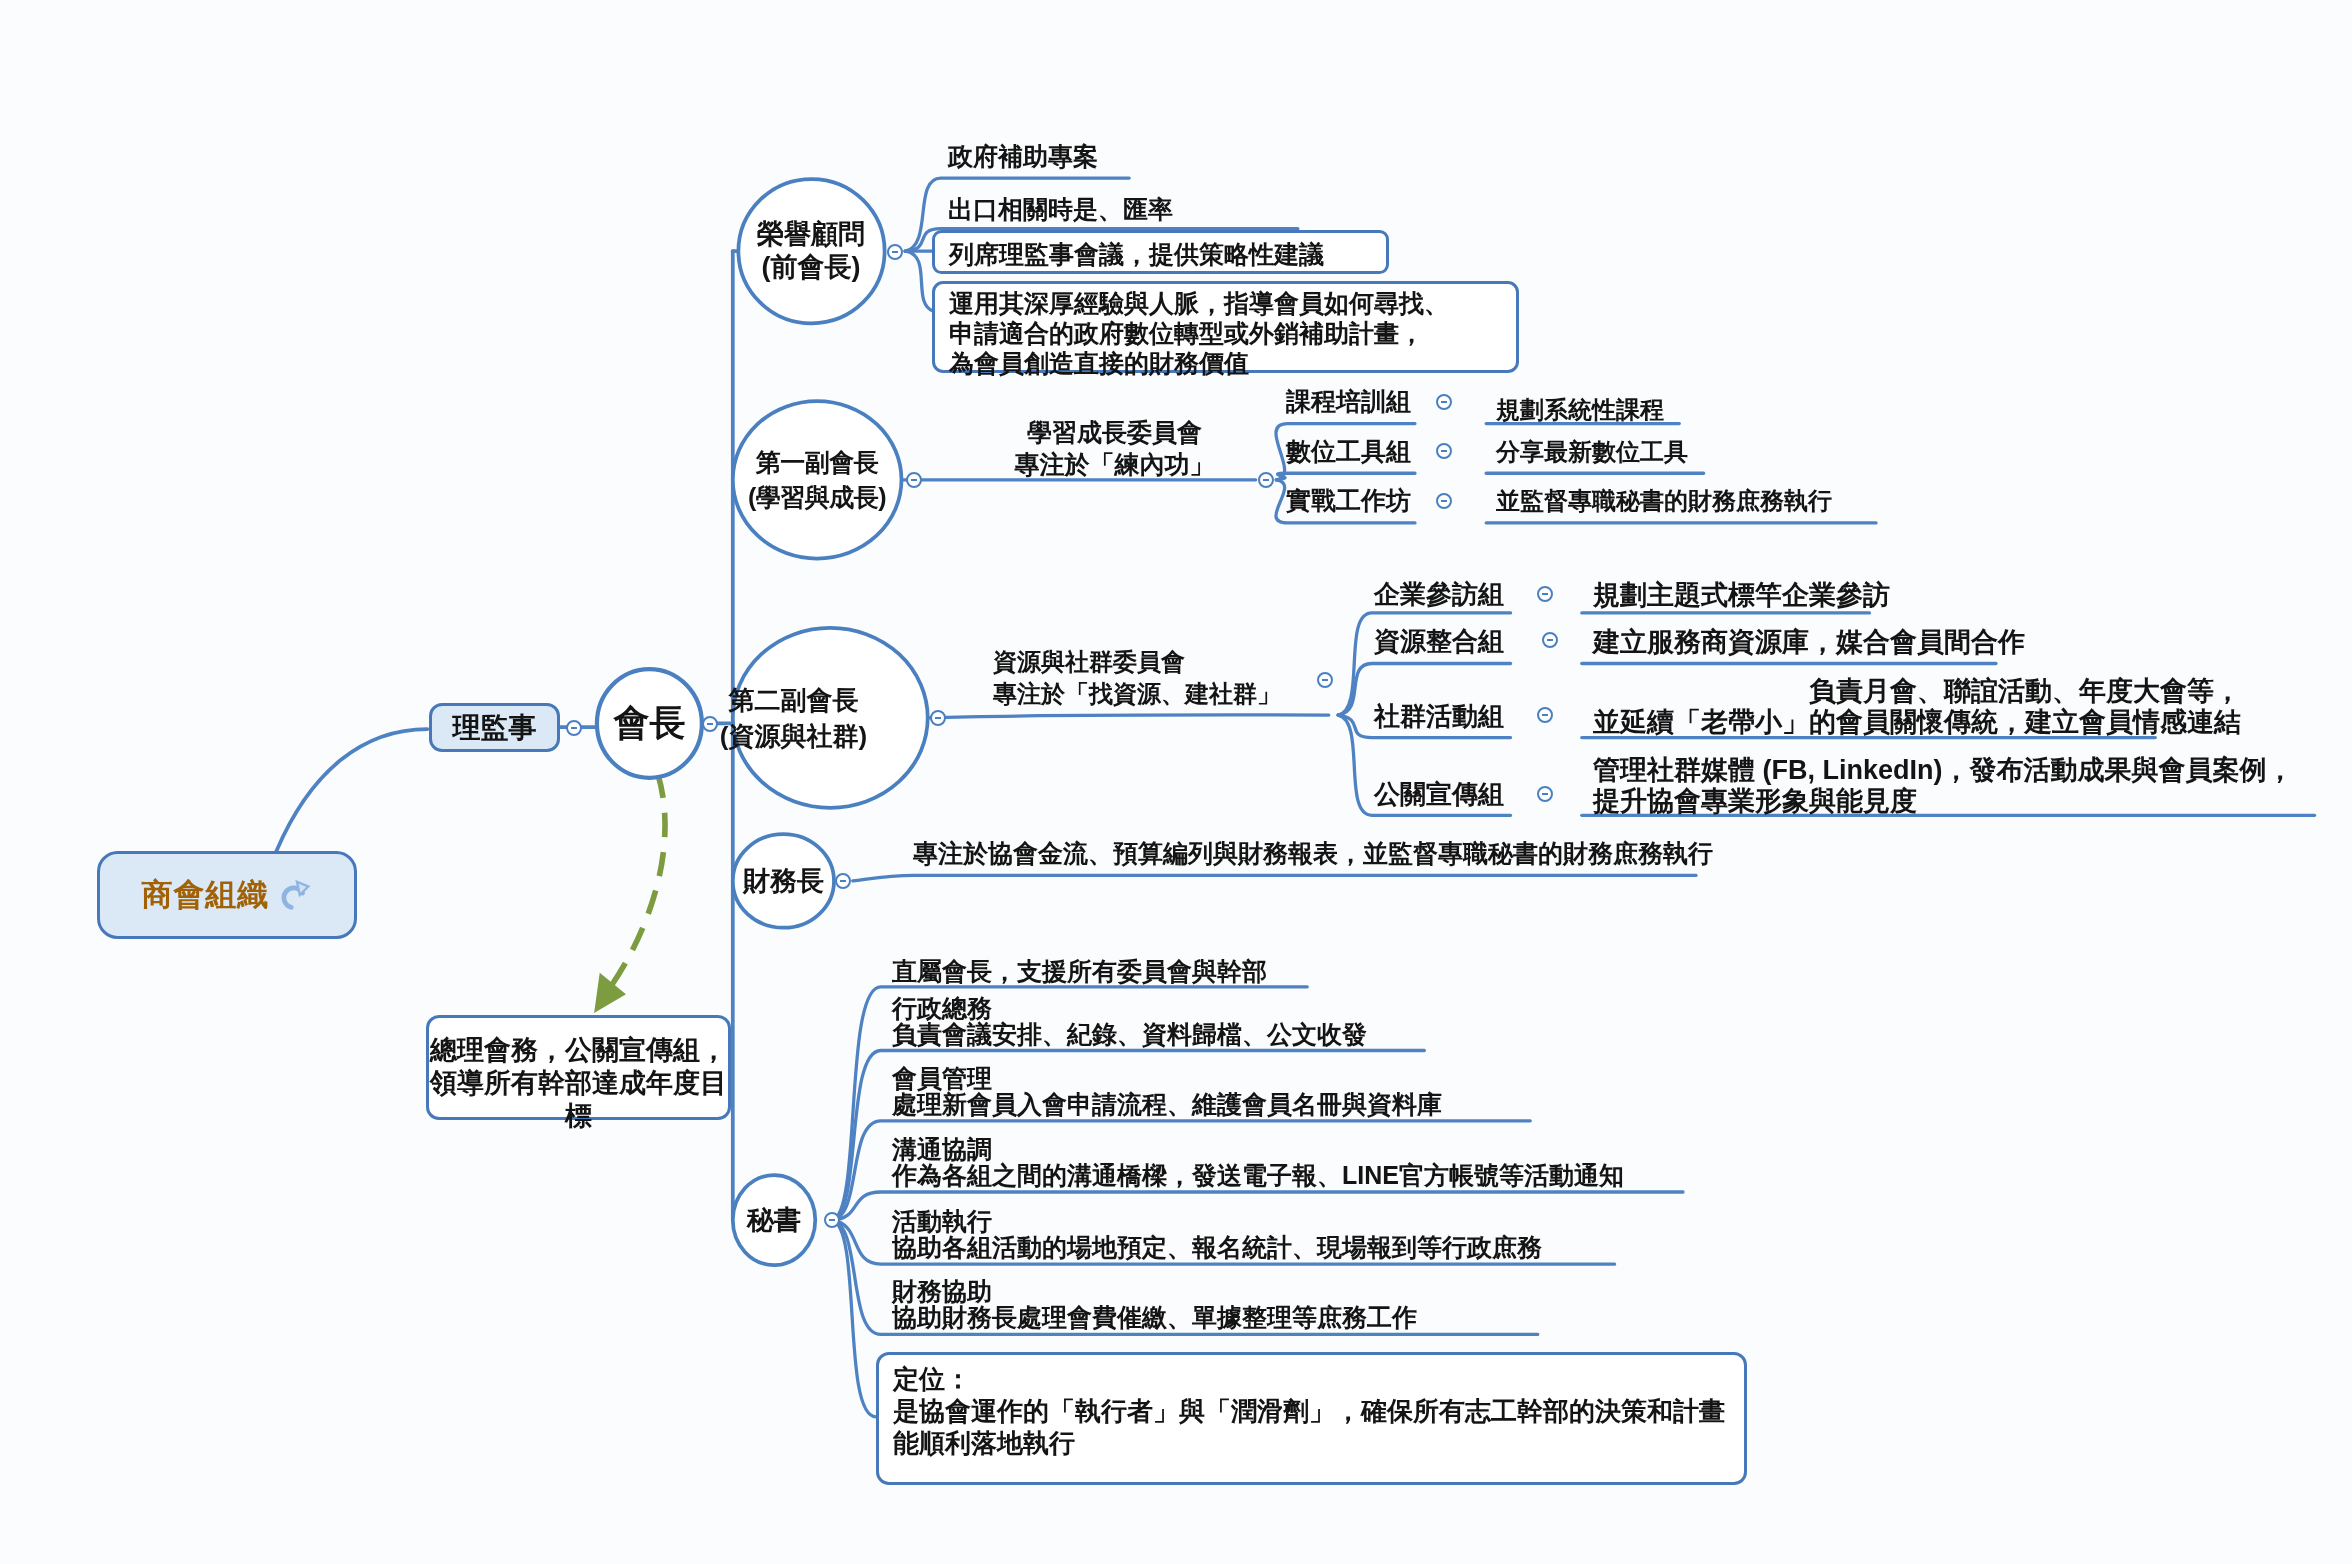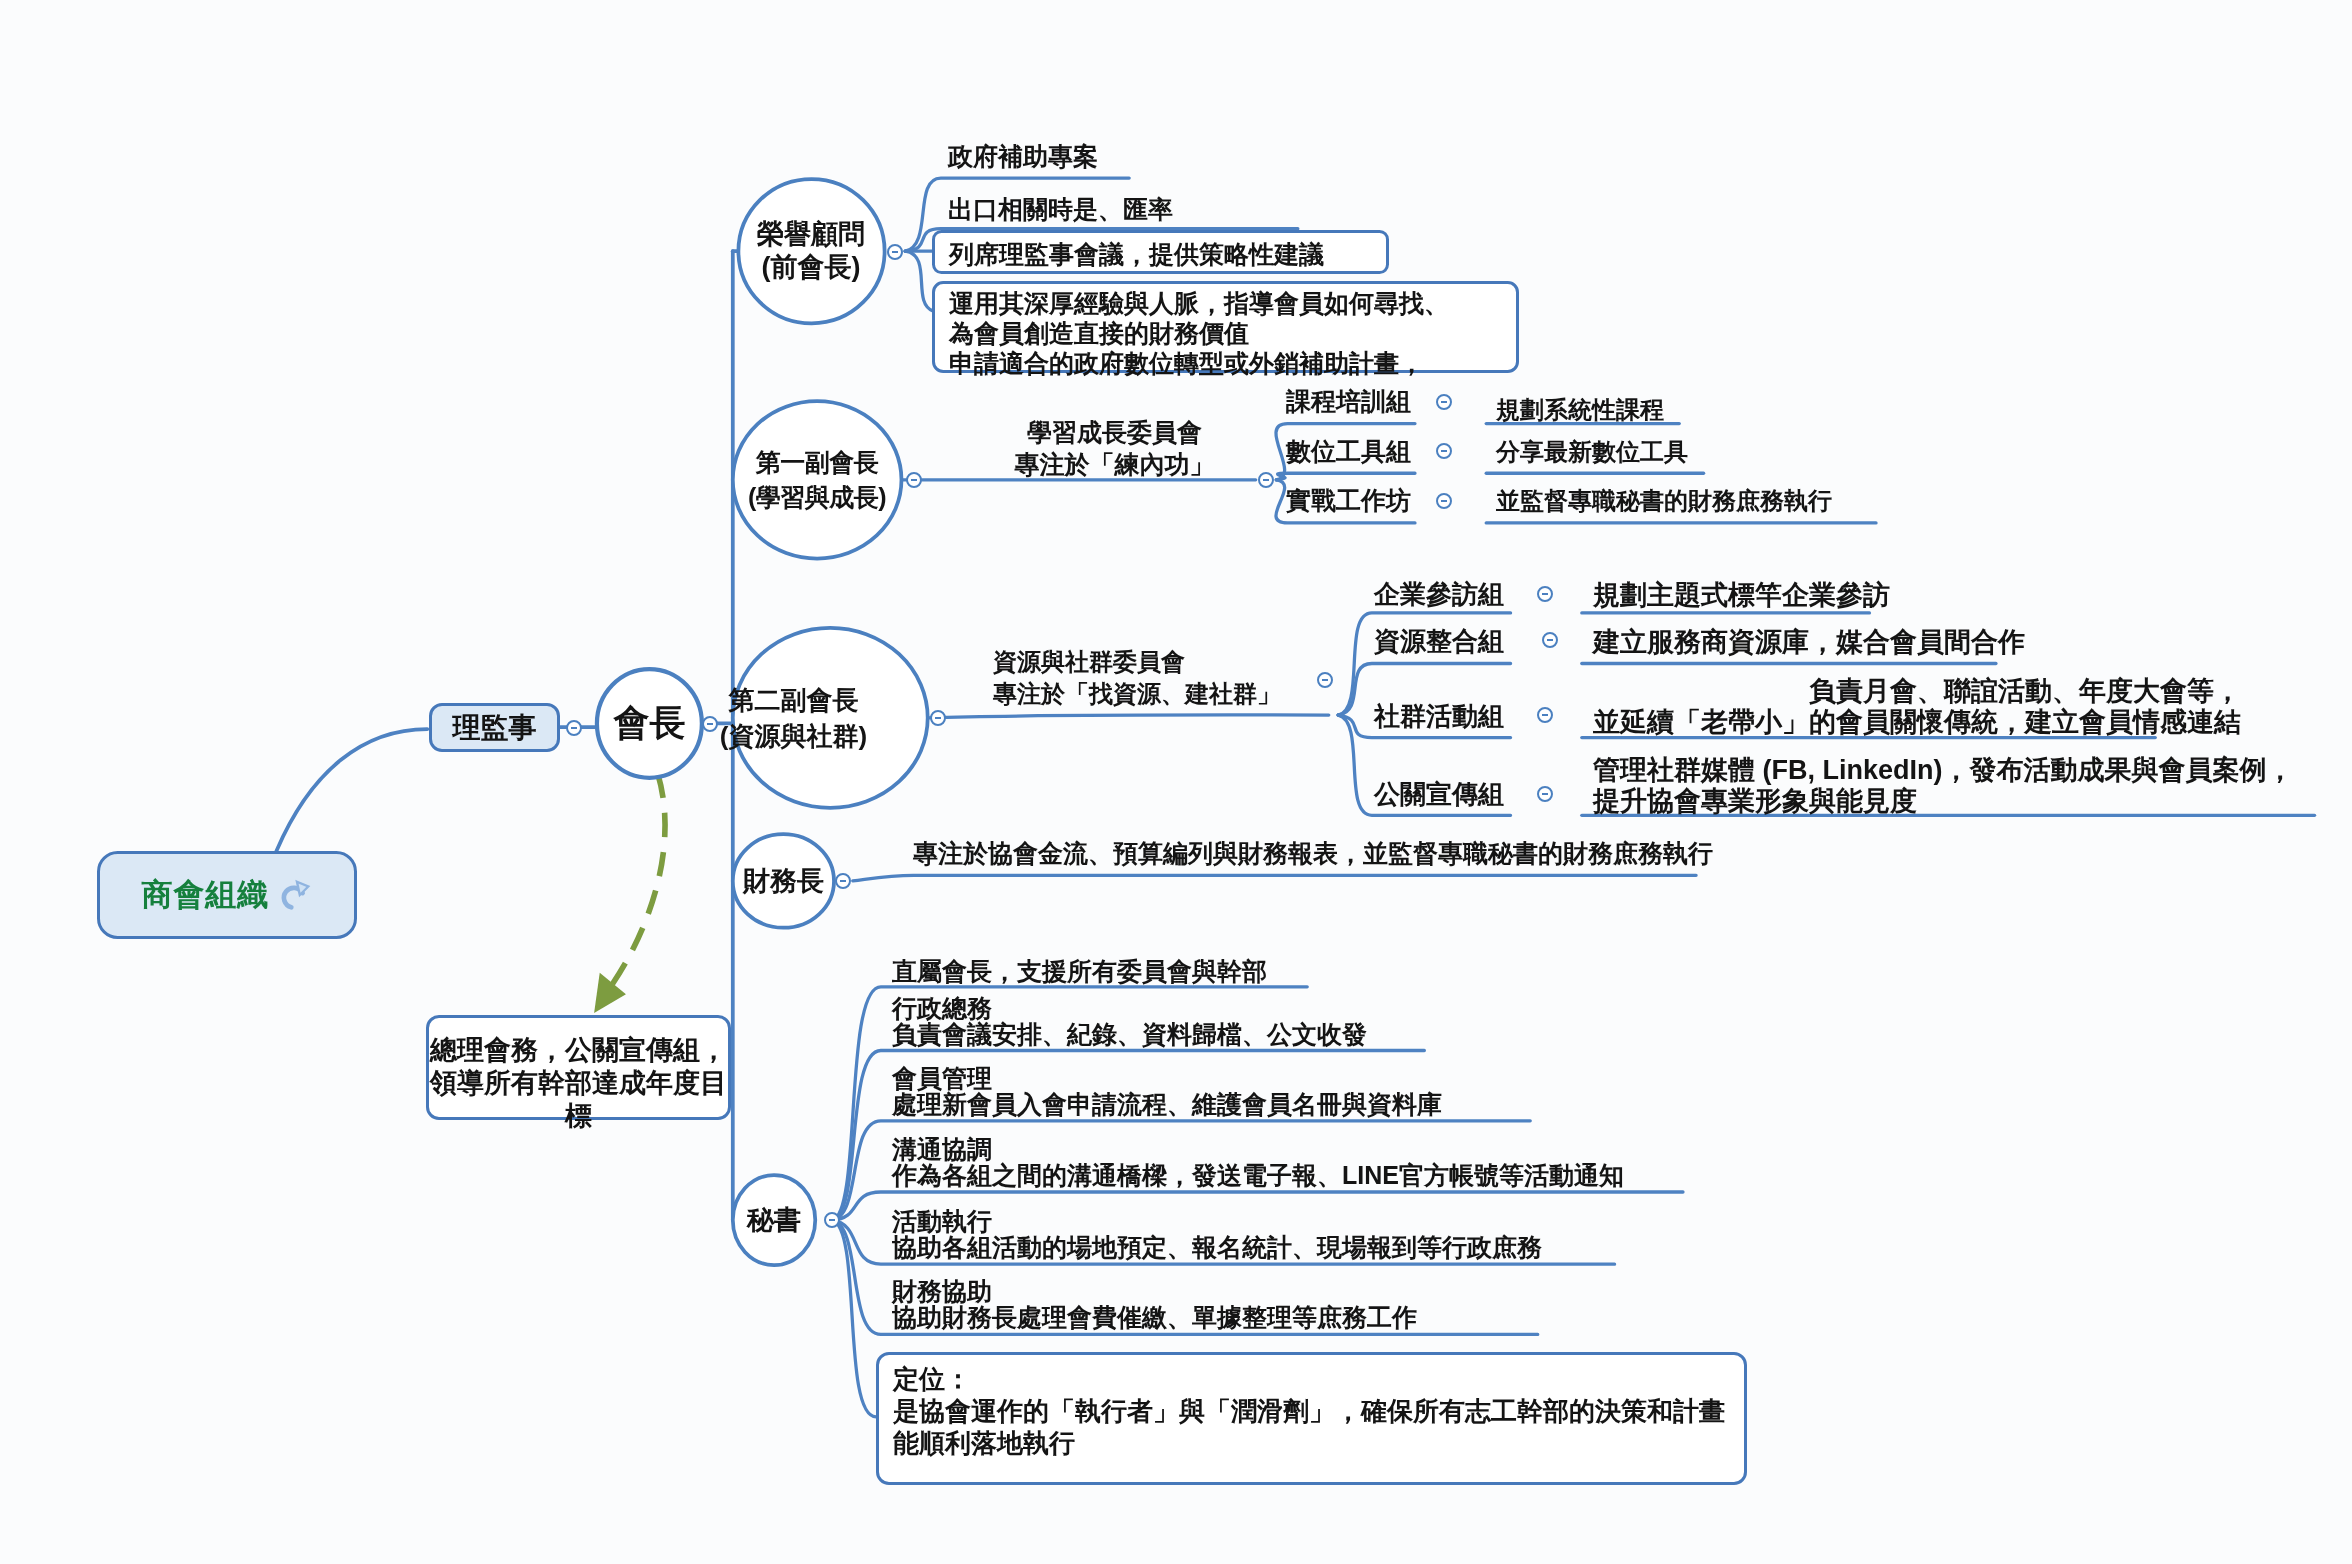--- a/index.html
+++ b/index.html
@@ -81,21 +81,21 @@
       <ellipse cx="693" cy="772" rx="56" ry="58" stroke-width="4.5"></ellipse>
       <ellipse cx="866" cy="268" rx="78" ry="77" stroke-width="4"></ellipse>
       <ellipse cx="872" cy="512" rx="90" ry="84" stroke-width="4"></ellipse>
       <ellipse cx="886" cy="766" rx="104" ry="96" stroke-width="4"></ellipse>
       <ellipse cx="836" cy="940" rx="54" ry="50" stroke-width="4"></ellipse>
       <ellipse cx="826" cy="1302" rx="44" ry="48" stroke-width="4"></ellipse>
     </g>
   </svg>
 
   <div class="fillbox" style="left:97px;top:851px;width:260px;height:88px;border-radius:20.6px;">
-    <span style="font-size:31px;color:#15803d;letter-spacing:0.9px;">商會組織</span>
+    <span style="font-size:31px;color:#a16207;letter-spacing:0.9px;">商會組織</span>
     <span style="margin-left:9.4px;display:inline-flex;">
       <svg width="34" height="34" viewBox="0 0 36 36">
         <path d="M13 31 a 10.5 10.5 0 1 1 12 -15" fill="none" stroke="#8fb4e0" stroke-width="5" stroke-linecap="round"></path>
         <polygon points="19,4 31,9 22,18" fill="#cfe2f5" stroke="#8fb4e0" stroke-width="2.5"></polygon>
       </svg>
     </span>
   </div>
 
   <div class="fillbox" style="left:429px;top:703px;width:131px;height:49px;border-radius:13px;">
     <span style="font-size:28px;">理監事</span>
@@ -119,22 +119,22 @@
   <div class="ellipse-label" style="left:733px;top:1175px;width:82px;height:90px;font-size:27px;">秘書</div>
 
   <div class="txt t27" style="left:948px;top:142px;">政府補助專案</div>
   <div class="txt t27" style="left:948px;top:195px;">出口相關時是、匯率</div>
   <div class="roundbox" style="left:932px;top:230px;width:457px;height:44px;border-radius:9.4px;">
     <div class="t27" style="padding:6.6px 0 0 14px;">列席理監事會議，提供策略性建議</div>
   </div>
   <div class="roundbox" style="left:932px;top:281px;width:587px;height:92px;border-radius:11.2px;">
     <div class="t27" style="padding:3.7px 0 0 14px;line-height:30px;">
       <div>運用其深厚經驗與人脈，指導會員如何尋找、</div>
+      <div>申請適合的政府數位轉型或外銷補助計畫，</div>
       <div>為會員創造直接的財務價值</div>
-      <div>申請適合的政府數位轉型或外銷補助計畫，</div>
     </div>
   </div>
 
   <div class="txt t27" style="left:974px;top:416px;width:281px;text-align:center;line-height:32px;">
     <div>學習成長委員會</div>
     <div>專注於「練內功」</div>
   </div>
 
   <div class="txt t27" style="left:1286px;top:387px;">課程培訓組</div>
   <div class="txt t26" style="left:1496px;top:396px;">規劃系統性課程</div>

